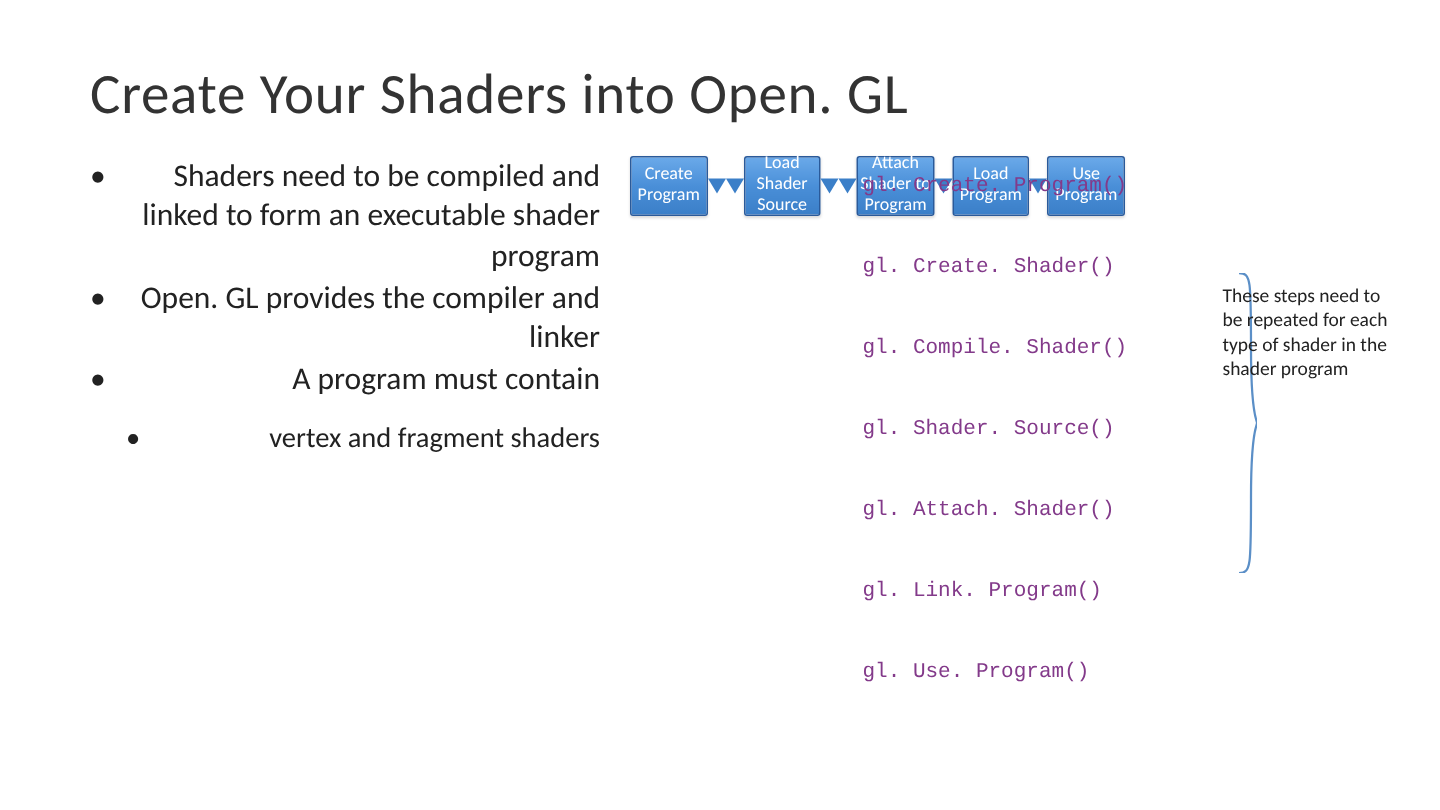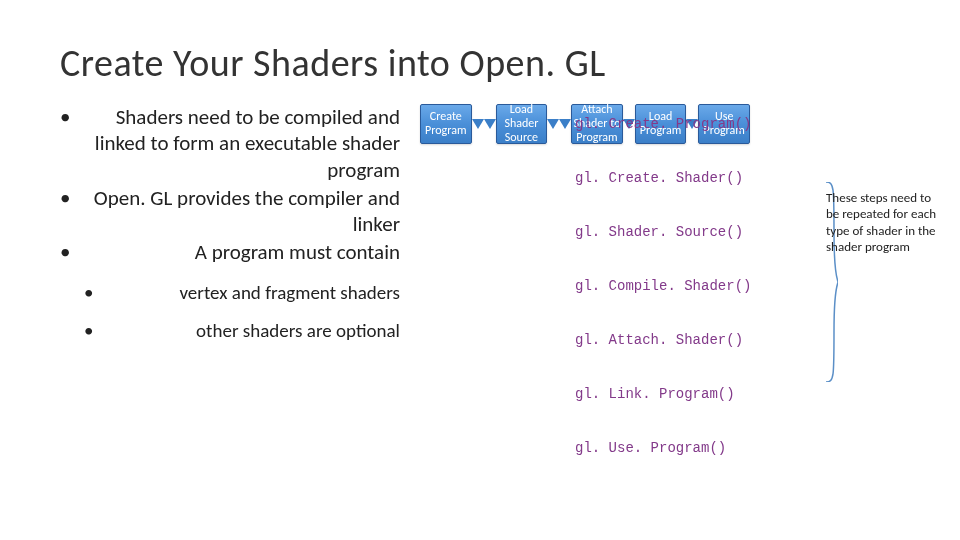--- a/index.html
+++ b/index.html
@@ -36,21 +36,21 @@
   }
   .fn-col { position: absolute; left: 155px; top: 0; display: flex; flex-direction: column; }
   .fn {
     height: 40px; display: flex; align-items: center;
     font-family: "Consolas","Courier New",monospace;
     font-size: 14px; color: #833a8a; margin-bottom: 14px;
     white-space: nowrap;
   }
   .right {
     position: absolute;
-    right: 24px;
+    right: 35px;
     top: 190px;
     width: 110px;
     font-size: 13px;
     line-height: 1.25;
     color: #222;
   }
   .brace {
     position: absolute;
     right: 122px;
     top: 182px;
@@ -68,21 +68,20 @@
   <div class="body">
 
     <div class="left">
       <ul class="bullets">
         <li>Shaders need to be compiled and linked to form an executable shader program</li>
         <li>Open. GL provides the compiler and linker</li>
         <li>A program must contain</li>
       </ul>
       <ul class="bullets sub">
         <li>vertex and fragment shaders</li>
-        <li>other shaders are optional</li>
       </ul>
     </div>
 
     <div class="center">
       <div class="flow">
         <div class="box">Create Program</div>
         <div class="arrow"></div>
         <div class="arrow"></div>
         <div class="box">Load Shader Source</div>
         <div class="arrow"></div>
@@ -90,22 +89,22 @@
         <div class="box">Attach Shader to Program</div>
         <div class="arrow"></div>
         <div class="box">Load Program</div>
         <div class="arrow"></div>
         <div class="box">Use Program</div>
       </div>
 
       <div class="fn-col">
         <div class="fn">gl. Create. Program()</div>
         <div class="fn">gl. Create. Shader()</div>
+        <div class="fn">gl. Compile. Shader()</div>
         <div class="fn">gl. Shader. Source()</div>
-        <div class="fn">gl. Compile. Shader()</div>
         <div class="fn">gl. Attach. Shader()</div>
         <div class="fn">gl. Link. Program()</div>
         <div class="fn">gl. Use. Program()</div>
       </div>
     </div>
 
   </div>
 
   <div class="brace">
     <svg viewBox="0 0 14 200">

